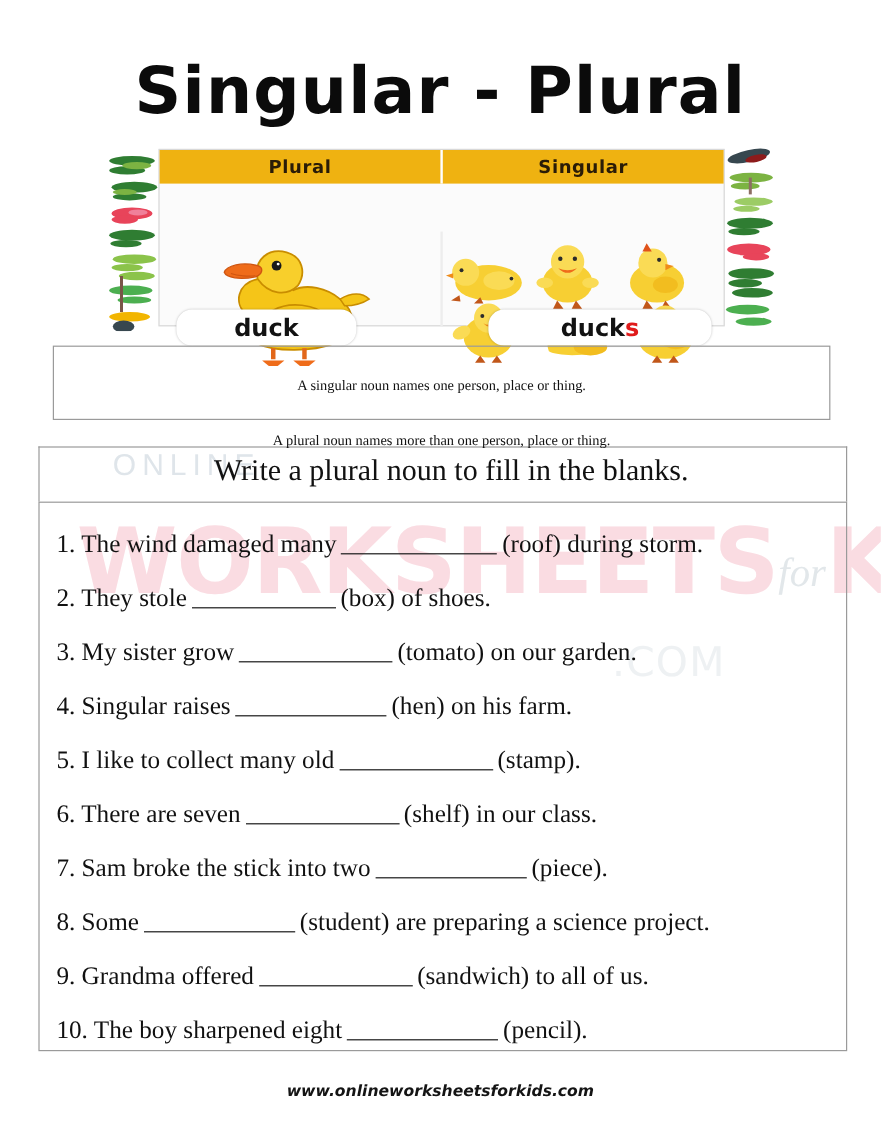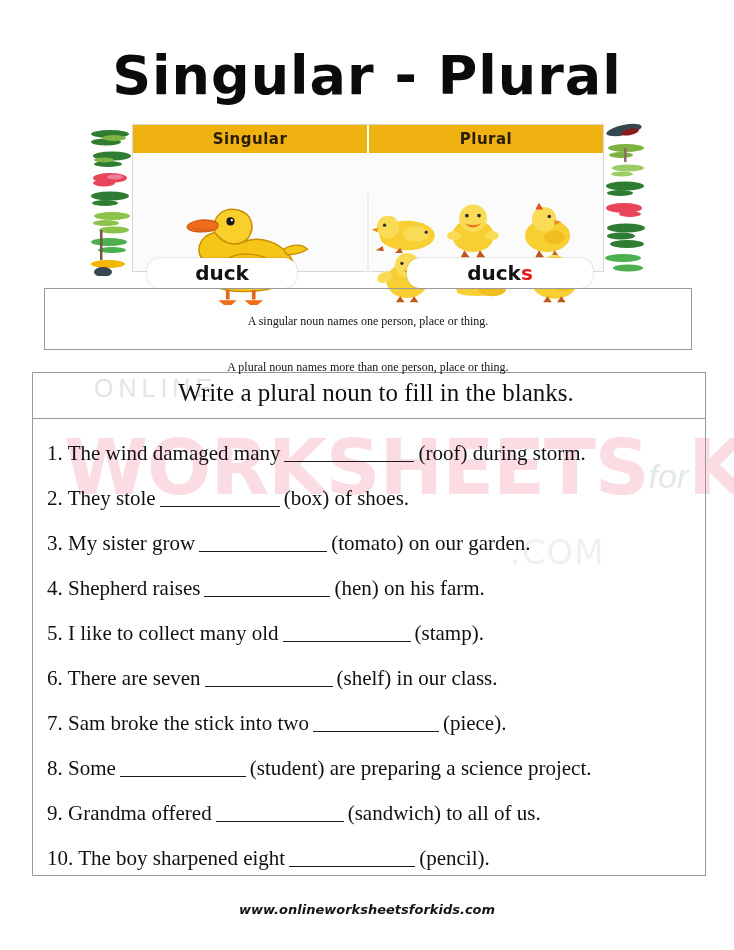--- a/index.html
+++ b/index.html
@@ -42,21 +42,21 @@
     top: 430px;
     font-family: "DejaVu Sans", sans-serif;
     font-size: 76px;
     font-weight: 700;
     letter-spacing: -1px;
     color: #fadce2;
     line-height: 1;
     white-space: nowrap;
   }
   .wm-for {
-    font-family: Liberation Sans, sans-serif;
+    font-family: Liberation Serif, serif;
     font-size: 34px;
     font-style: italic;
     font-weight: 400;
     color: #e2e7ea;
     vertical-align: 6px;
     letter-spacing: 0;
   }
   .wm-com {
     position: absolute;
     left: 498px;
@@ -327,22 +327,22 @@
       </g>
       <g fill="#4caf50">
         <ellipse cx="19" cy="138" rx="18" ry="4"></ellipse>
         <ellipse cx="24" cy="148" rx="15" ry="3.5"></ellipse>
       </g>
     </svg>
   </div>
 
   <div class="chart">
     <div class="chart-head">
+      <div>Plural</div>
       <div>Singular</div>
-      <div>Plural</div>
     </div>
     <div class="chart-body">
 
       <div class="chart-cell left">
         <svg width="100%" height="119" viewBox="0 0 252 119">
           <g transform="translate(58,12)">
 
             <path d="M20 58 C8 48 12 30 30 26 C44 23 54 28 62 36 C74 30 92 34 104 44
                      C120 57 118 76 98 84 C80 91 46 92 30 84 C20 79 16 68 20 58 Z" fill="#f5c518" stroke="#c98d00" stroke-width="1.6"></path>
 
@@ -444,21 +444,21 @@
 </div>
 
 <div class="instrbox">
   <span>Write a plural noun to fill in the blanks.</span>
 </div>
 
 <div class="qbox">
   <div class="q"><span>1.</span> <span>The wind damaged many</span><span class="blank" style="width:130px"></span><span>(roof) during storm.</span></div>
   <div class="q"><span>2.</span> <span>They stole</span><span class="blank" style="width:120px"></span><span>(box) of shoes.</span></div>
   <div class="q"><span>3.</span> <span>My sister grow</span><span class="blank" style="width:128px"></span><span>(tomato) on our garden.</span></div>
-  <div class="q"><span>4.</span> <span>Shepherd raises</span><span class="blank" style="width:126px"></span><span>(hen) on his farm.</span></div>
+  <div class="q"><span>4.</span> <span>Singular raises</span><span class="blank" style="width:126px"></span><span>(hen) on his farm.</span></div>
   <div class="q"><span>5.</span> <span>I like to collect many old</span><span class="blank" style="width:128px"></span><span>(stamp).</span></div>
   <div class="q"><span>6.</span> <span>There are seven</span><span class="blank" style="width:128px"></span><span>(shelf) in our class.</span></div>
   <div class="q"><span>7.</span> <span>Sam broke the stick into two</span><span class="blank" style="width:126px"></span><span>(piece).</span></div>
   <div class="q"><span>8.</span> <span>Some</span><span class="blank" style="width:126px"></span><span>(student) are preparing a science project.</span></div>
   <div class="q"><span>9.</span> <span>Grandma offered</span><span class="blank" style="width:128px"></span><span>(sandwich) to all of us.</span></div>
   <div class="q"><span>10.</span> <span>The boy sharpened eight</span><span class="blank" style="width:126px"></span><span>(pencil).</span></div>
 </div>
 
 <div class="footer">www.onlineworksheetsforkids.com</div>
 

